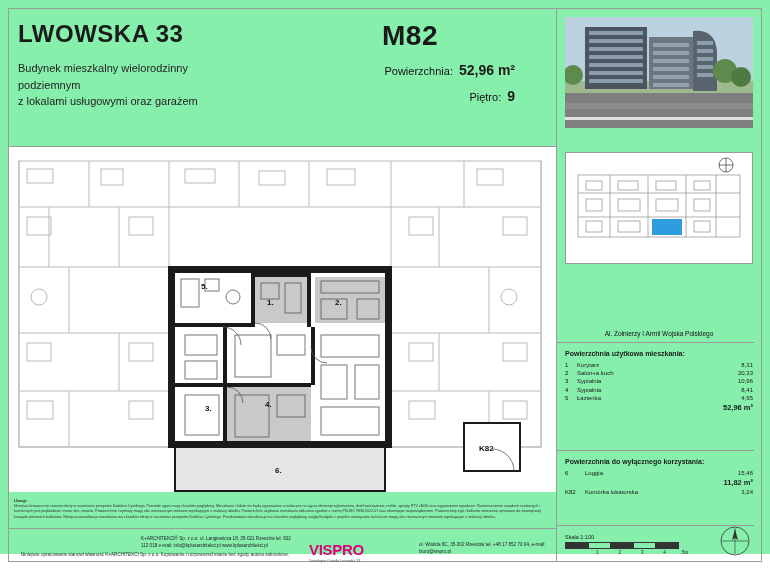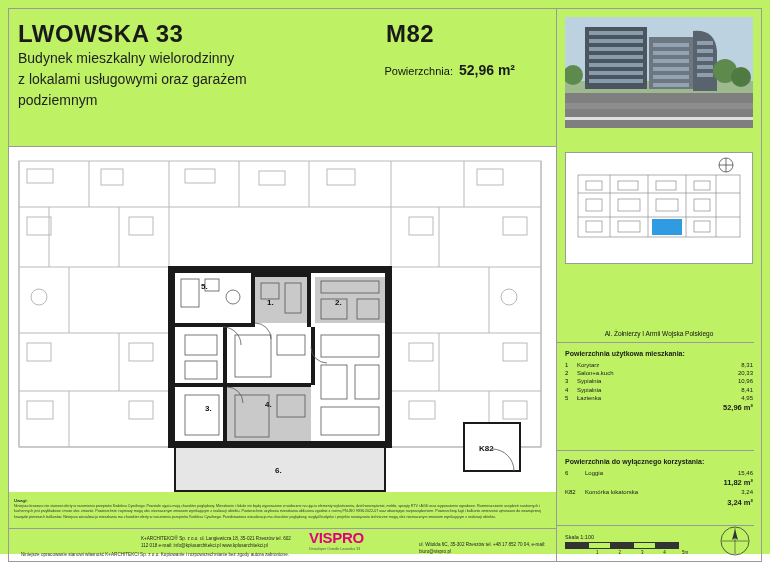--- a/index.html
+++ b/index.html
@@ -1,51 +1,51 @@
 <!DOCTYPE html>
 <html><head>
 <meta charset="utf-8">
 <style>
   html,body{margin:0;padding:0;}
   body{
     width:770px;height:570px;background:#ffffff;
     font-family:"Liberation Sans", sans-serif;
     color:#1a1a1a;overflow:hidden;
   }
-  .sheet{position:relative;width:770px;height:554px;background:#bef264;}
+  .sheet{position:relative;width:770px;height:554px;background:#86efac;}
 
   
   .frame{position:absolute;left:8px;top:8px;width:754px;height:554px;border:1px solid #9a9a9a;box-sizing:border-box;}
   .vdivider{position:absolute;left:556px;top:8px;width:1px;height:554px;background:#9a9a9a;}
 
   
   .hdr{position:absolute;left:18px;top:20px;width:530px;height:118px;}
   .addr{font-size:24px;font-weight:bold;letter-spacing:.5px;}
-  .subtitle{font-size:14px;line-height:1.5;color:#222;}
+  .subtitle{margin-top:12px;font-size:11px;line-height:1.5;color:#222;}
   .unit{position:absolute;left:320px;top:20px;width:180px;text-align:center;}
-  .unit-code{font-size:24px;font-weight:bold;letter-spacing:.5px;}
+  .unit-code{font-size:28px;font-weight:bold;letter-spacing:.5px;}
   .specs{position:absolute;left:280px;top:58px;width:235px;}
   .spec-row{display:flex;justify-content:flex-end;align-items:baseline;margin-bottom:6px;font-size:11px;}
   .spec-label{color:#111;margin-right:6px;margin-top:7px;}
   .spec-val{font-size:14px;font-weight:bold;}
   .hdr-rule{position:absolute;left:9px;top:146px;width:547px;height:1px;background:#9a9a9a;}
 
   
   .plan{position:absolute;left:9px;top:147px;width:547px;height:345px;overflow:hidden;background:#fff;}
   .plan svg{position:absolute;left:0;top:0;}
   .plan-note{position:absolute;left:14px;top:498px;width:530px;font-size:3.6px;line-height:1.45;color:#333;}
   .plan-note b{font-size:4.2px;}
 
   
   .footer{position:absolute;left:9px;top:528px;width:547px;height:34px;border-top:1px solid #9a9a9a;}
   .logo{position:absolute;left:12px;top:6px;font-size:14px;font-weight:bold;letter-spacing:.5px;}
   .logo .k{display:inline-block;width:15px;height:15px;background:#111;color:#fff;text-align:center;line-height:15px;font-size:11px;margin-right:3px;vertical-align:-2px;}
   .logo-sub{position:absolute;left:12px;top:23px;font-size:4.6px;color:#333;line-height:1.5;}
   .arch-info{position:absolute;left:132px;top:6px;font-size:4.6px;line-height:1.6;color:#222;width:150px;}
-  .vispro{position:absolute;left:300px;top:0;}
+  .vispro{position:absolute;left:300px;top:12px;}
   .vispro-name{font-size:15px;font-weight:bold;color:#e2007a;letter-spacing:-.3px;}
   .vispro-sub{font-size:3.6px;color:#555;line-height:1.4;margin-top:1px;}
   .vispro-right{position:absolute;left:410px;top:12px;font-size:4.6px;line-height:1.6;color:#222;width:140px;}
 
   
   .photo{position:absolute;left:565px;top:17px;width:188px;height:111px;overflow:hidden;background:#cfd9df;}
   .keymap{position:absolute;left:565px;top:152px;width:188px;height:112px;border:1px solid #9a9a9a;box-sizing:border-box;background:#fff;overflow:hidden;}
   .street{position:absolute;left:565px;top:330px;width:188px;text-align:center;font-size:6.5px;color:#111;}
 
   .rc-divider{position:absolute;left:557px;width:197px;height:1px;background:#9a9a9a;}
@@ -73,33 +73,37 @@
 
 <div class="sheet">
 
   <div class="frame"></div>
   <div class="vdivider"></div>
 
   <div class="hdr">
     <div class="addr">LWOWSKA 33</div>
     <div class="subtitle">
       <div>Budynek mieszkalny wielorodzinny</div>
+      <div>podziemnym</div>
       <div>z lokalami usługowymi oraz garażem</div>
-      <div>podziemnym</div>
     </div>
   </div>
 
   <div class="unit">
     <div class="unit-code">M82</div>
   </div>
 
   <div class="specs">
     <div class="spec-row">
       <span class="spec-label">Powierzchnia:</span>
       <span class="spec-val">52,96 m²</span>
+    </div>
+    <div class="spec-row">
+      <span class="spec-label">Piętro:</span>
+      <span class="spec-val">9</span>
     </div>
   </div>
 
   <div class="hdr-rule"></div>
 
   <div class="plan">
     <svg width="547" height="345" viewBox="0 0 547 345">
       <g stroke="#b9b9b9" stroke-width="1" fill="none">
 
         <rect x="10" y="14" width="522" height="286"></rect>
@@ -346,23 +350,20 @@
         <td class="tv">15,46</td>
       </tr>
       <tr>
         <td colspan="3" class="tot">11,82 m²</td>
       </tr>
       <tr>
         <td class="tn" style="width:20px">K82</td>
         <td>Komórka lokatorska</td>
         <td class="tv">3,24</td>
       </tr>
-      <tr>
-        <td colspan="3" class="tot">3,24 m²</td>
-      </tr>
     </tbody>
       </table>
   </div>
 
   <div class="rc-divider" style="top:525px;"></div>
 
   <div class="scalebox">
     <div class="scale-label">Skala 1:100</div>
     <div class="scale-bar">
       <div class="dk"></div>

